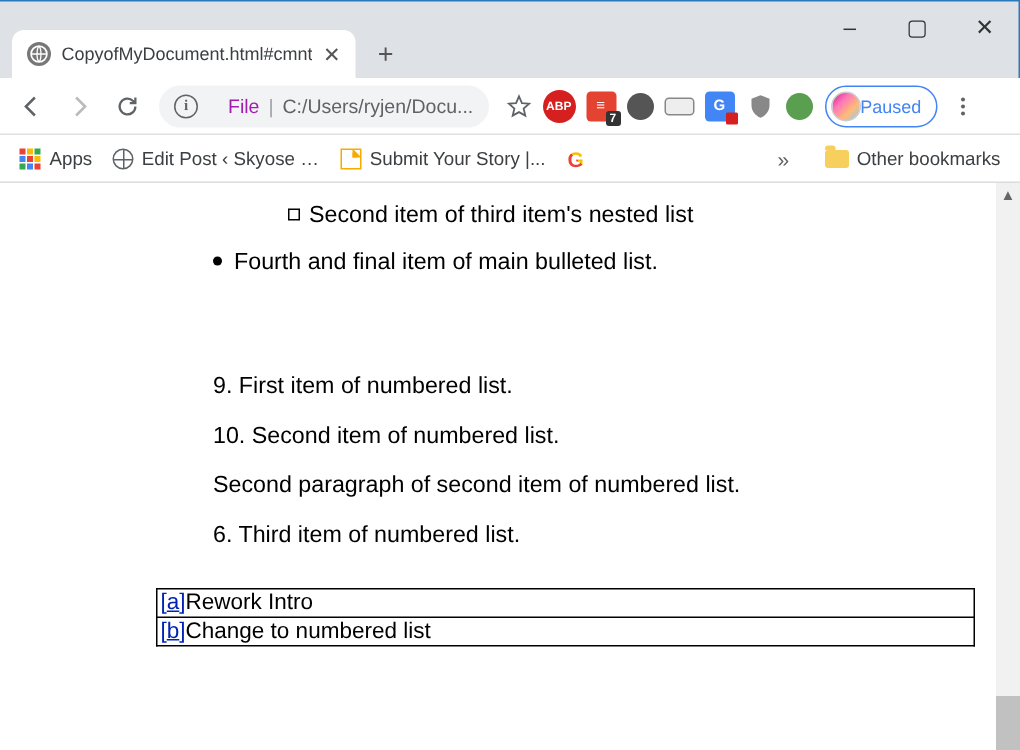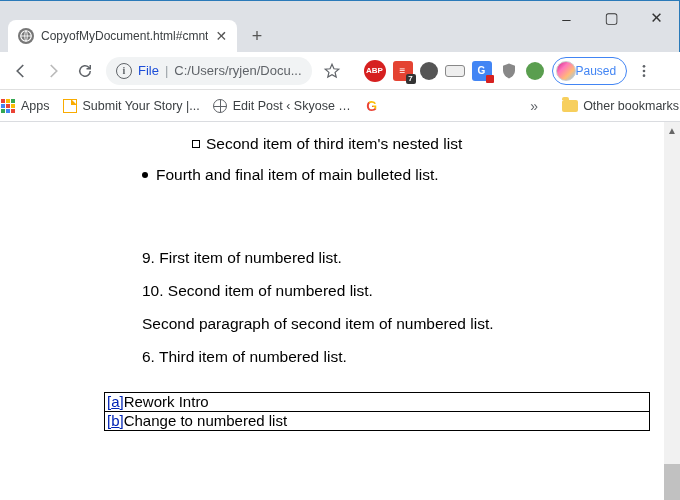--- a/index.html
+++ b/index.html
@@ -84,26 +84,26 @@
     height:28px;
     background:#f1f3f4;
     border-radius:14px;
     display:flex;align-items:center;
     padding:0 10px;
     gap:6px;
     font-size:13px;color:#5f6368;
     margin:0 4px;
   }
   .omnibox .info{width:16px;height:16px;border:1.5px solid #5f6368;border-radius:50%;display:flex;align-items:center;justify-content:center;font-size:10px;font-weight:bold;font-family:Georgia,serif;}
-  .omnibox .fileword{color:#1d4ed8;}
+  .omnibox .fileword{color:#a21caf;margin-left:14px;}
   .omnibox .sep{color:#9aa0a6;}
   .omnibox .path{flex:1;overflow:hidden;white-space:nowrap;text-overflow:ellipsis;color:#5f6368;}
   .star{width:28px;height:28px;display:flex;align-items:center;justify-content:center;color:#5f6368;}
   .star svg{width:18px;height:18px;fill:none;stroke:#5f6368;stroke-width:1.6;}
-  .ext-icons{display:flex;align-items:center;gap:7px;margin-left:16px;}
+  .ext-icons{display:flex;align-items:center;gap:7px;margin-left:0;}
   .ext{width:20px;height:20px;display:flex;align-items:center;justify-content:center;font-size:10px;font-weight:bold;border-radius:3px;position:relative;}
   .ext-abp{width:22px;height:22px;border-radius:50%;background:#d62020;color:#fff;font-size:8px;}
   .ext-todoist{background:#e44332;color:#fff;}
   .ext-todoist:after{content:"7";position:absolute;bottom:-3px;right:-3px;background:#333;color:#fff;font-size:8px;width:10px;height:10px;border-radius:2px;display:flex;align-items:center;justify-content:center;}
   .ext-sp{width:18px;height:18px;border-radius:50%;background:#555;}
   .ext-save{width:20px;height:12px;border:1px solid #888;background:#eee;}
   .ext-trans{background:#4285f4;color:#fff;position:relative;}
   .ext-trans:after{content:"";position:absolute;bottom:-2px;right:-2px;width:8px;height:8px;background:#d62020;border-radius:1px;}
   .ext-shield{color:#888;}
   .ext-shield svg{width:18px;height:18px;fill:#888;}
@@ -113,21 +113,21 @@
     border:1px solid #4285f4;border-radius:14px;
     height:28px;padding:0 10px 0 3px;margin-left:6px;
     color:#4285f4;font-size:12px;
   }
   .avatar{width:20px;height:20px;border-radius:50%;background:linear-gradient(135deg,#c28,#f7b,#fb7,#8cf);border:1px solid #ccc;}
   .menu-btn{width:30px;height:30px;display:flex;align-items:center;justify-content:center;color:#5f6368;}
   .menu-btn svg{width:16px;height:16px;fill:#5f6368;}
   
   .bookbar {
     height:32px;background:#fff;border-bottom:1px solid #dadce0;
-    display:flex;align-items:center;padding:0 1px;gap:12px;font-size:12.5px;color:#3c4043;
+    display:flex;align-items:center;padding:0 13px;gap:12px;font-size:12.5px;color:#3c4043;
   }
   .apps{display:flex;align-items:center;gap:6px;}
   .apps-grid{display:grid;grid-template-columns:repeat(3,4px);grid-template-rows:repeat(3,4px);gap:1px;}
   .apps-grid span:nth-child(1){background:#ea4335;}
   .apps-grid span:nth-child(2){background:#fbbc04;}
   .apps-grid span:nth-child(3){background:#34a853;}
   .apps-grid span:nth-child(4){background:#4285f4;}
   .apps-grid span:nth-child(5){background:#ea4335;}
   .apps-grid span:nth-child(6){background:#fbbc04;}
   .apps-grid span:nth-child(7){background:#34a853;}
@@ -263,29 +263,29 @@
         <span></span>
         <span></span>
         <span></span>
         <span></span>
         <span></span>
       </span>
     <span>Apps</span>
   </div>
   <div class="bm">
     <span class="bm-icon">
+        <span class="globe"></span>
+      </span>
+    <span class="bm-label">Edit Post ‹ Skyose -...</span>
+  </div>
+  <div class="bm">
+    <span class="bm-icon">
         <span class="orange-doc"></span>
       </span>
     <span class="bm-label">Submit Your Story |...</span>
-  </div>
-  <div class="bm">
-    <span class="bm-icon">
-        <span class="globe"></span>
-      </span>
-    <span class="bm-label">Edit Post ‹ Skyose -...</span>
   </div>
   <div class="bm">
     <span class="bm-icon g-icon">G</span>
   </div>
   <span class="chev">»</span>
   <div class="folder" style="margin-left:12px;">
     <span class="folder-icon"></span>
     <span>Other bookmarks</span>
   </div>
 </div>

